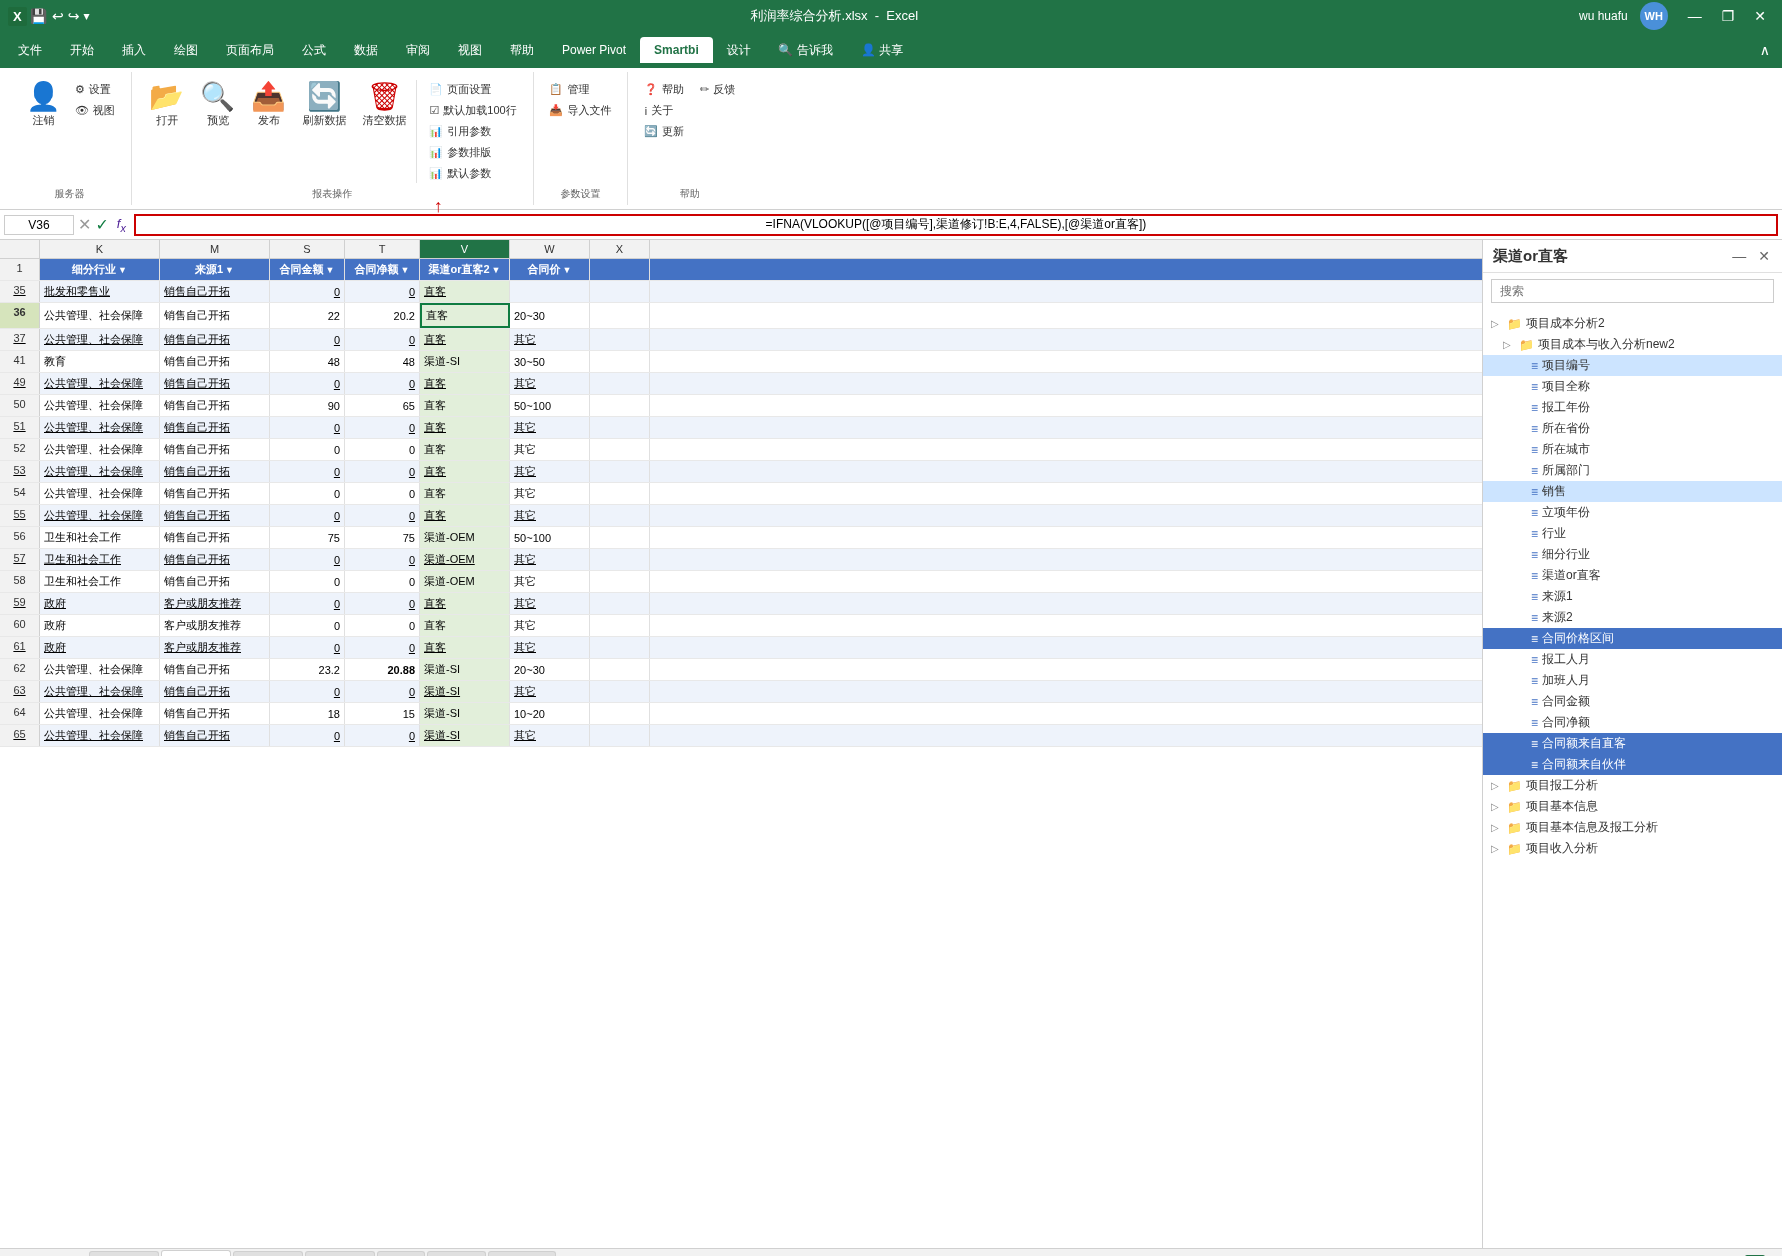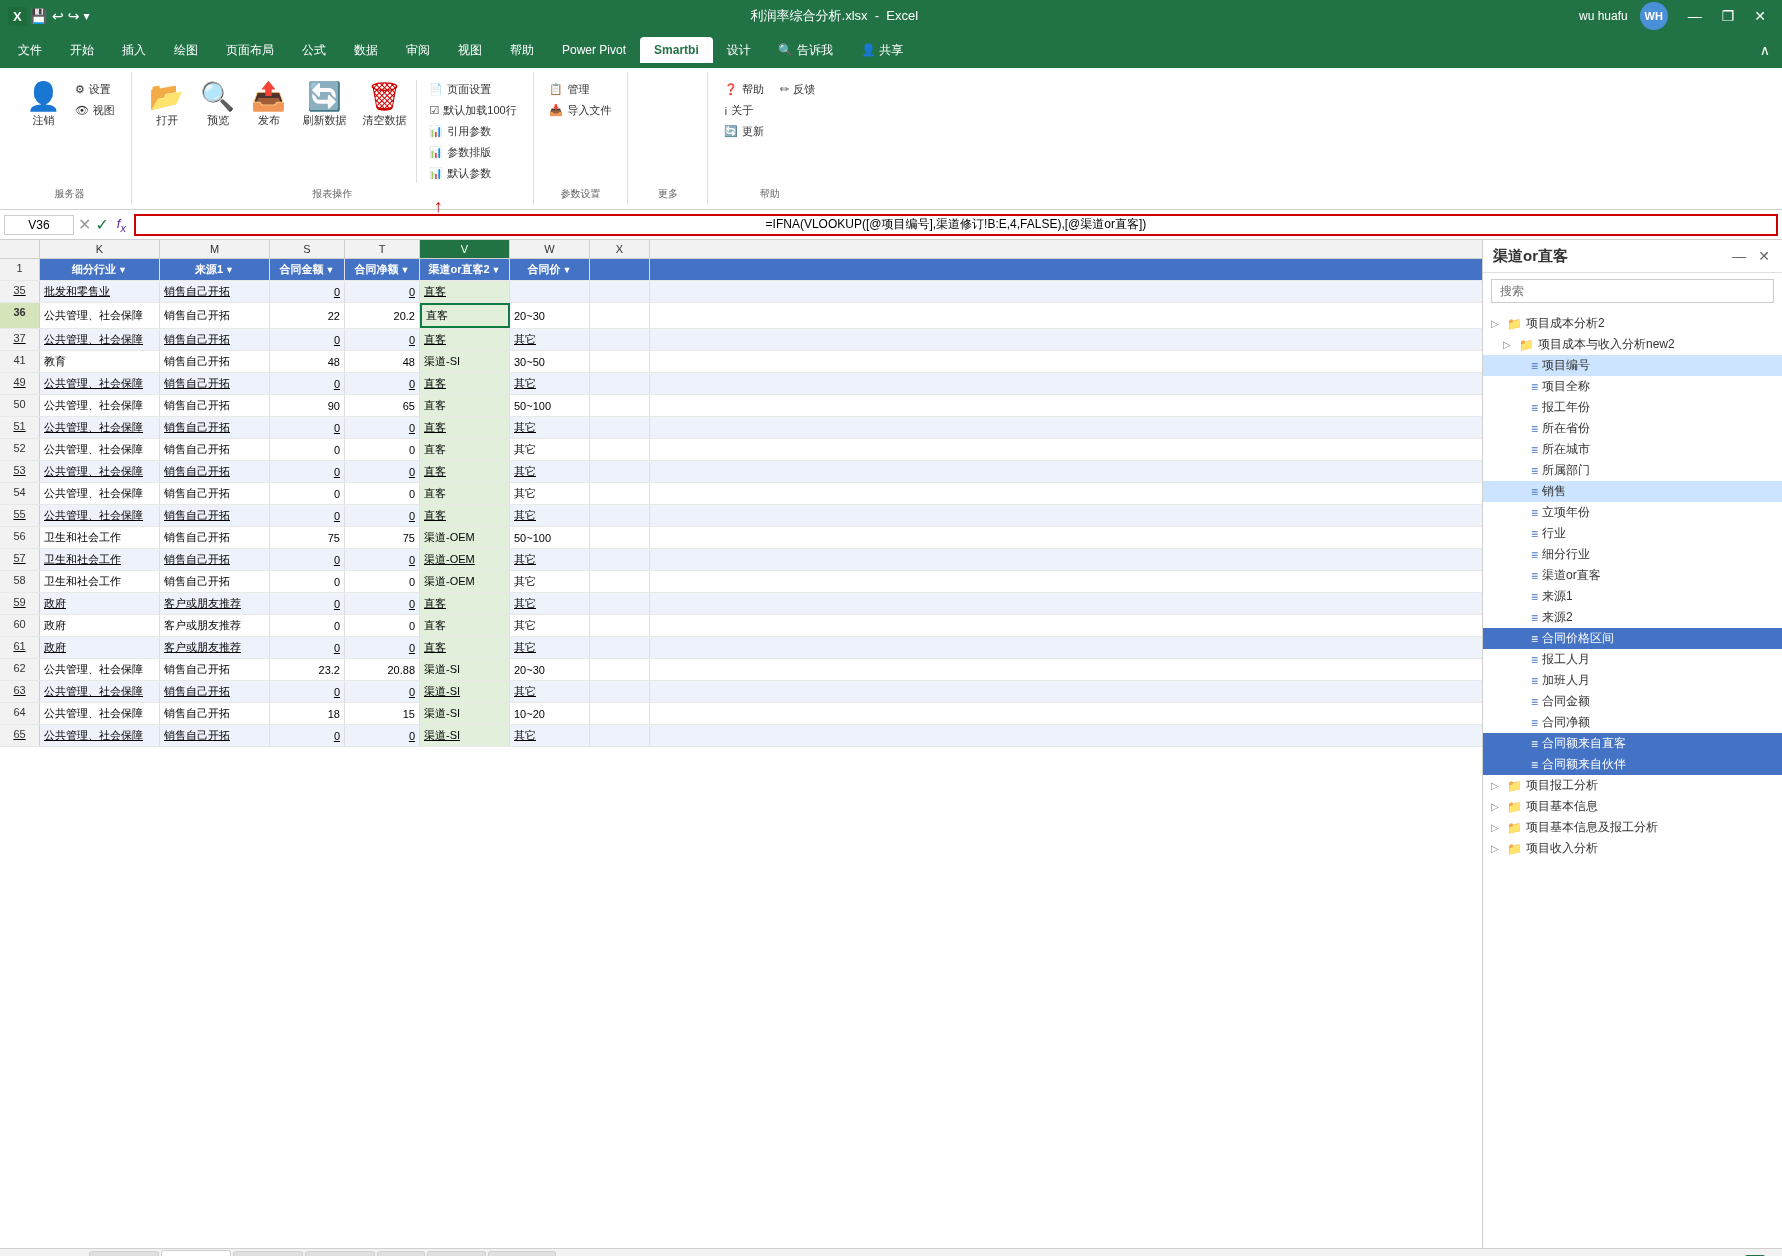--- a/index.html
+++ b/index.html
@@ -402,24 +402,20 @@
         </div>
         <div class="ribbon-btn-small">
           <span>📥</span>
           <span>导入文件</span>
         </div>
       </div>
     </div>
     <div class="ribbon-group-label">参数设置</div>
   </div>
 
-  <div class="ribbon-group">
-    <div style="flex:1;"></div>
-    <div class="ribbon-group-label">更多</div>
-  </div>
 
   <div class="ribbon-group">
     <div class="ribbon-buttons">
       <div style="display:flex; flex-direction:column; gap:2px; margin-top:4px;">
         <div class="ribbon-btn-small">
           <span>❓</span>
           <span>帮助</span>
         </div>
         <div class="ribbon-btn-small">
           <span>ℹ</span>
@@ -686,21 +682,21 @@
         <div class="cell col-w">其它</div>
         <div class="cell col-x"></div>
         <div style="flex:1;"></div>
       </div>
 
       <div class="data-row odd">
         <div class="row-num">62</div>
         <div class="cell col-k">公共管理、社会保障</div>
         <div class="cell col-m">销售自己开拓</div>
         <div class="cell col-s" style="justify-content:flex-end;">23.2</div>
-        <div class="cell col-t" style="justify-content:flex-end;">20.88</div>
+        <div class="cell col-t" style="justify-content:flex-end;font-weight:bold;">20.88</div>
         <div class="cell col-v selected-col">渠道-SI</div>
         <div class="cell col-w">20~30</div>
         <div class="cell col-x"></div>
         <div style="flex:1;"></div>
       </div>
 
       <div class="data-row even">
         <div class="row-num">63</div>
         <div class="cell col-k">公共管理、社会保障</div>
         <div class="cell col-m">销售自己开拓</div>

